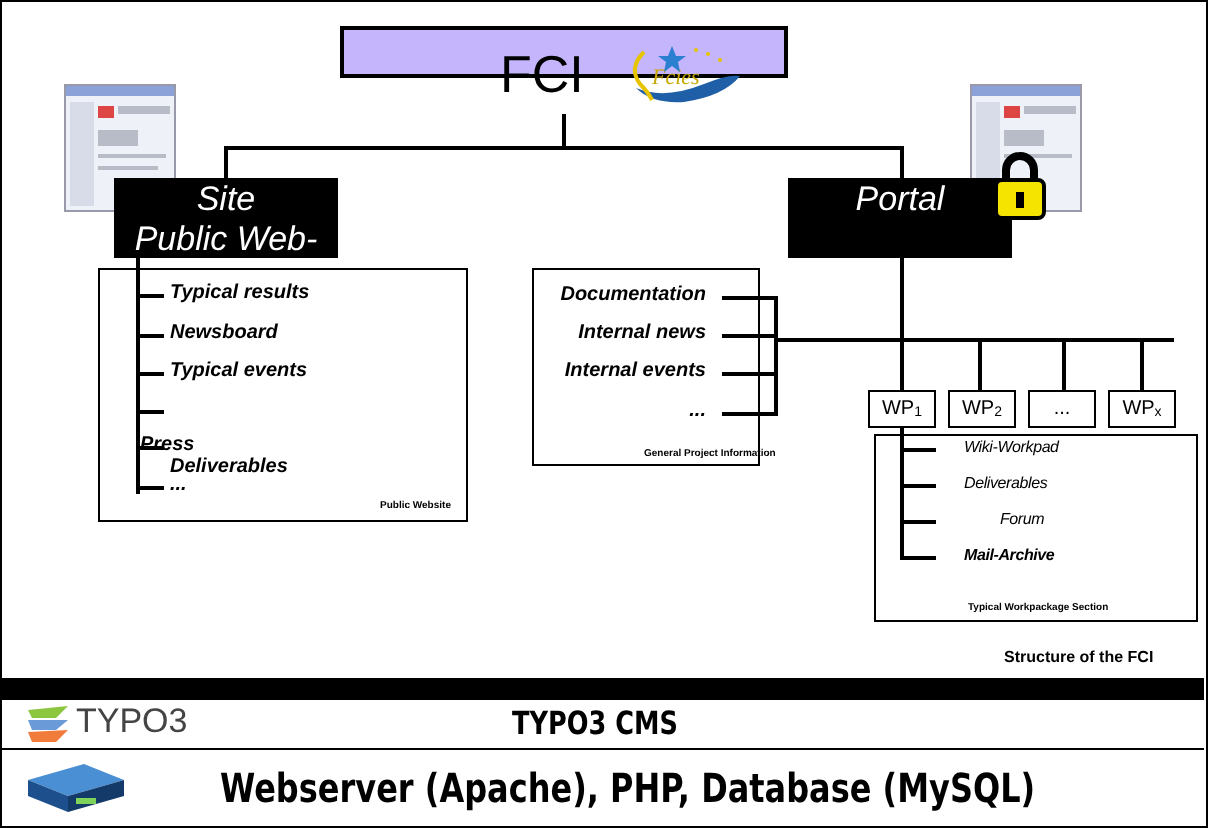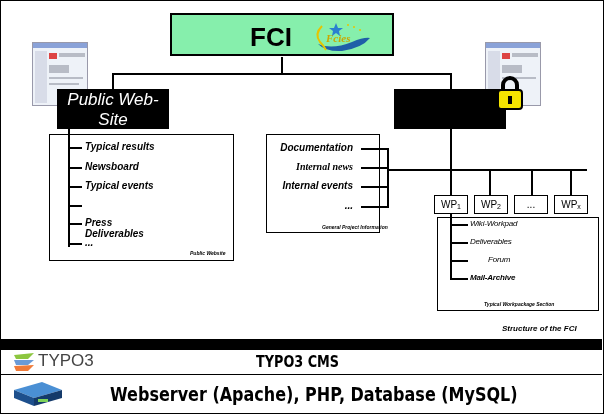--- a/index.html
+++ b/index.html
@@ -1,27 +1,27 @@
 <!DOCTYPE html>
 <html><head>
 <meta charset="utf-8">
 <style>
   html, body { margin:0; padding:0; background:#fff; }
   body { width:604px; height:414px; position:relative; overflow:hidden; font-family:"Liberation Sans", sans-serif; }
   .frame { position:absolute; left:0; top:0; width:602px; height:412px; border:1px solid #000; }
   .abs { position:absolute; }
   .line { position:absolute; background:#000; }
-  .fci-box { position:absolute; left:170px; top:13px; width:224px; height:43px; border:2px solid #000; background:#86efac; box-sizing:border-box;font-weight:bold; }
+  .fci-box { position:absolute; left:170px; top:13px; width:224px; height:26px; border:2px solid #000; background:#c4b5fd; box-sizing:border-box; }
   .fci-title { position:absolute; left:78px; top:7px; font-size:26px; color:#000; }
   .logo-fcies { position:absolute; left:140px; top:5px; }
   .black-label { position:absolute; background:#000; color:#fff; font-style:italic; font-size:17px; text-align:center; line-height:20px; padding-top:1px; box-sizing:border-box; }
   .panel { position:absolute; border:1px solid #000; background:#fff; box-sizing:border-box; }
   .item { position:absolute; font-style:italic; font-weight:bold; font-size:10px; color:#000; white-space:nowrap; }
-  .item-thin { position:absolute; font-style:italic; font-size:8px; color:#000; white-space:nowrap; letter-spacing:-0.2px; }
-  .caption { position:absolute; font-style:italic; font-weight:bold; font-size:5px; color:#000; white-space:nowrap; }
+  .item-thin { position:absolute; font-style:italic; font-size:8px; color:#000; white-space:nowrap; letter-spacing:-0.2px;margin-left:12px; }
+  .caption { position:absolute; font-weight:bold; font-size:5px; color:#000; white-space:nowrap; }
   .wp-box { position:absolute; width:34px; height:19px; border:1px solid #000; background:#fff; box-sizing:border-box; font-size:10px; text-align:center; line-height:17px; }
   .wp-box sub { font-size:7px; vertical-align:-1px; }
   .screenshot { position:absolute; width:56px; height:64px; background:#eef2f8; border:1px solid #99a; box-sizing:border-box; overflow:hidden; }
   .screenshot .bar { position:absolute; left:0; top:0; right:0; height:5px; background:#8aa2d8; }
   .screenshot .side { position:absolute; left:2px; top:8px; width:12px; height:52px; background:#d8dce8; }
   .screenshot .blk { position:absolute; background:#b8bcc6; }
   .band { position:absolute; left:0; width:602px; }
   .bottom-title { position:absolute; font-weight:bold; color:#000; white-space:nowrap; font-family:"DejaVu Sans", sans-serif; transform:scaleX(0.8); transform-origin:left center; }
 </style>
 </head>
@@ -51,65 +51,66 @@
   <div class="bar"></div>
     <div class="side"></div>
   <div class="blk" style="left:16px;top:10px;width:8px;height:6px;background:#d44;"></div>
   <div class="blk" style="left:26px;top:10px;width:26px;height:4px;"></div>
   <div class="blk" style="left:16px;top:22px;width:20px;height:8px;"></div>
   <div class="blk" style="left:16px;top:34px;width:34px;height:2px;"></div>
   <div class="blk" style="left:16px;top:40px;width:30px;height:2px;"></div>
 </div>
 
 <div class="black-label" style="left:57px;top:89px;width:112px;height:40px;">
+  <div>Site</div>
   <div>Public Web-</div>
-  <div>Site</div>
 </div>
 
 <div class="screenshot" style="left:485px;top:42px;">
   <div class="bar"></div>
     <div class="side"></div>
   <div class="blk" style="left:16px;top:10px;width:8px;height:6px;background:#d44;"></div>
   <div class="blk" style="left:26px;top:10px;width:26px;height:4px;"></div>
   <div class="blk" style="left:16px;top:22px;width:20px;height:8px;"></div>
   <div class="blk" style="left:16px;top:34px;width:34px;height:2px;"></div>
 </div>
 
 <div class="black-label" style="left:394px;top:89px;width:112px;height:40px;">
+  <div>Portal</div>
 </div>
 
 <svg class="abs" style="left:496px;top:76px;" width="28" height="34" viewBox="0 0 28 34">
   <path d="M7 15 V9 A7 7 0 0 1 21 9 V15" stroke="#000" stroke-width="4" fill="none"></path>
   <rect x="2" y="14" width="24" height="19" rx="3" fill="#f5e400" stroke="#000" stroke-width="2"></rect>
   <rect x="12" y="20" width="4" height="8" fill="#000"></rect>
 </svg>
 
 <div class="panel" style="left:49px;top:134px;width:185px;height:127px;"></div>
 <div class="line" style="left:68px;top:129px;width:2px;height:118px;"></div>
 <div id="public-items">
     <div class="line" style="left: 68px; top: 147px; width: 14px; height: 2px;"></div>
     <span class="item" style="left: 85px; top: 141px;">Typical results</span>
     <div class="line" style="left: 68px; top: 167px; width: 14px; height: 2px;"></div>
     <span class="item" style="left: 85px; top: 161px; text-align: right;">Newsboard</span>
     <div class="line" style="left: 68px; top: 186px; width: 14px; height: 2px;"></div>
     <span class="item" style="left: 85px; top: 180px;">Typical events</span>
     <div class="line" style="left: 68px; top: 205px; width: 14px; height: 2px;"></div>
     <span class="item" style="left: 85px; top: 199px; margin-top: 29px;">Deliverables</span>
     <div class="line" style="left: 68px; top: 223px; width: 14px; height: 2px;"></div>
-    <span class="item" style="left: 85px; top: 217px;">Press</span>
+    <span class="item" style="left: 70px; top: 217px;">Press</span>
     <div class="line" style="left: 68px; top: 243px; width: 14px; height: 2px;"></div>
     <span class="item" style="left: 85px; top: 237px;">...</span>
   </div>
 <div class="caption" style="left:190px;top:250px;">Public Website</div>
 
 <div class="panel" style="left:266px;top:134px;width:114px;height:99px;"></div>
 <div id="internal-items">
     <span class="item" style="right: 251px; top: 142px;">Documentation</span>
     <div class="line" style="left: 361px; top: 148px; width: 27px; height: 2px;"></div>
-    <span class="item" style="right: 251px; top: 161px; font-family: Liberation Serif, serif;">Internal news</span>
+    <span class="item" style="right: 251px; top: 161px;">Internal news</span>
     <div class="line" style="left: 361px; top: 167px; width: 27px; height: 2px;"></div>
     <span class="item" style="right: 251px; top: 180px;">Internal events</span>
     <div class="line" style="left: 361px; top: 186px; width: 27px; height: 2px;"></div>
     <span class="item" style="right: 251px; top: 200px;">...</span>
     <div class="line" style="left: 361px; top: 206px; width: 27px; height: 2px;"></div>
   </div>
 <div class="line" style="left:387px;top:148px;width:2px;height:60px;"></div>
 <div class="line" style="left:387px;top:169px;width:200px;height:2px;"></div>
 <div class="line" style="left:450px;top:129px;width:2px;height:41px;"></div>
 <div class="caption" style="left:322px;top:224px;">General Project Information</div>

